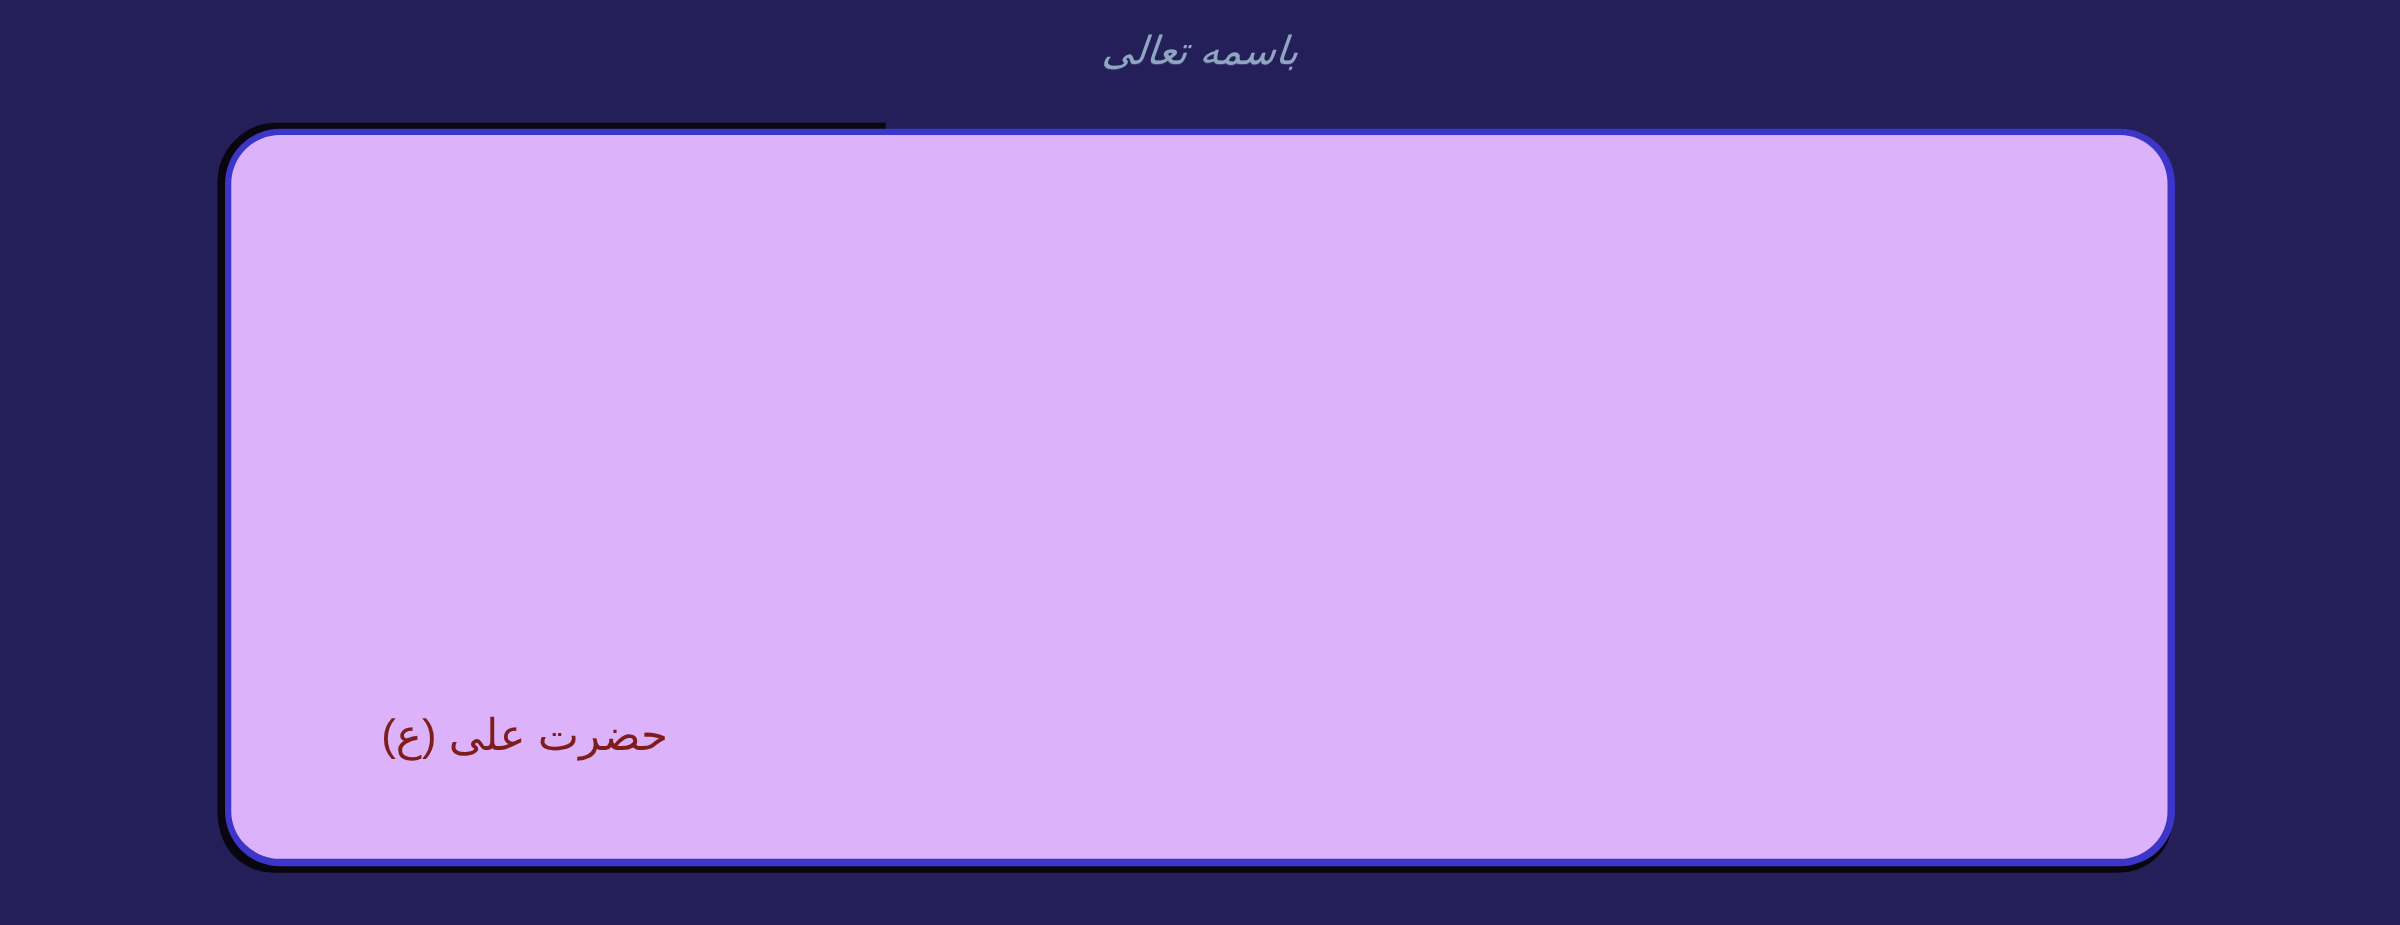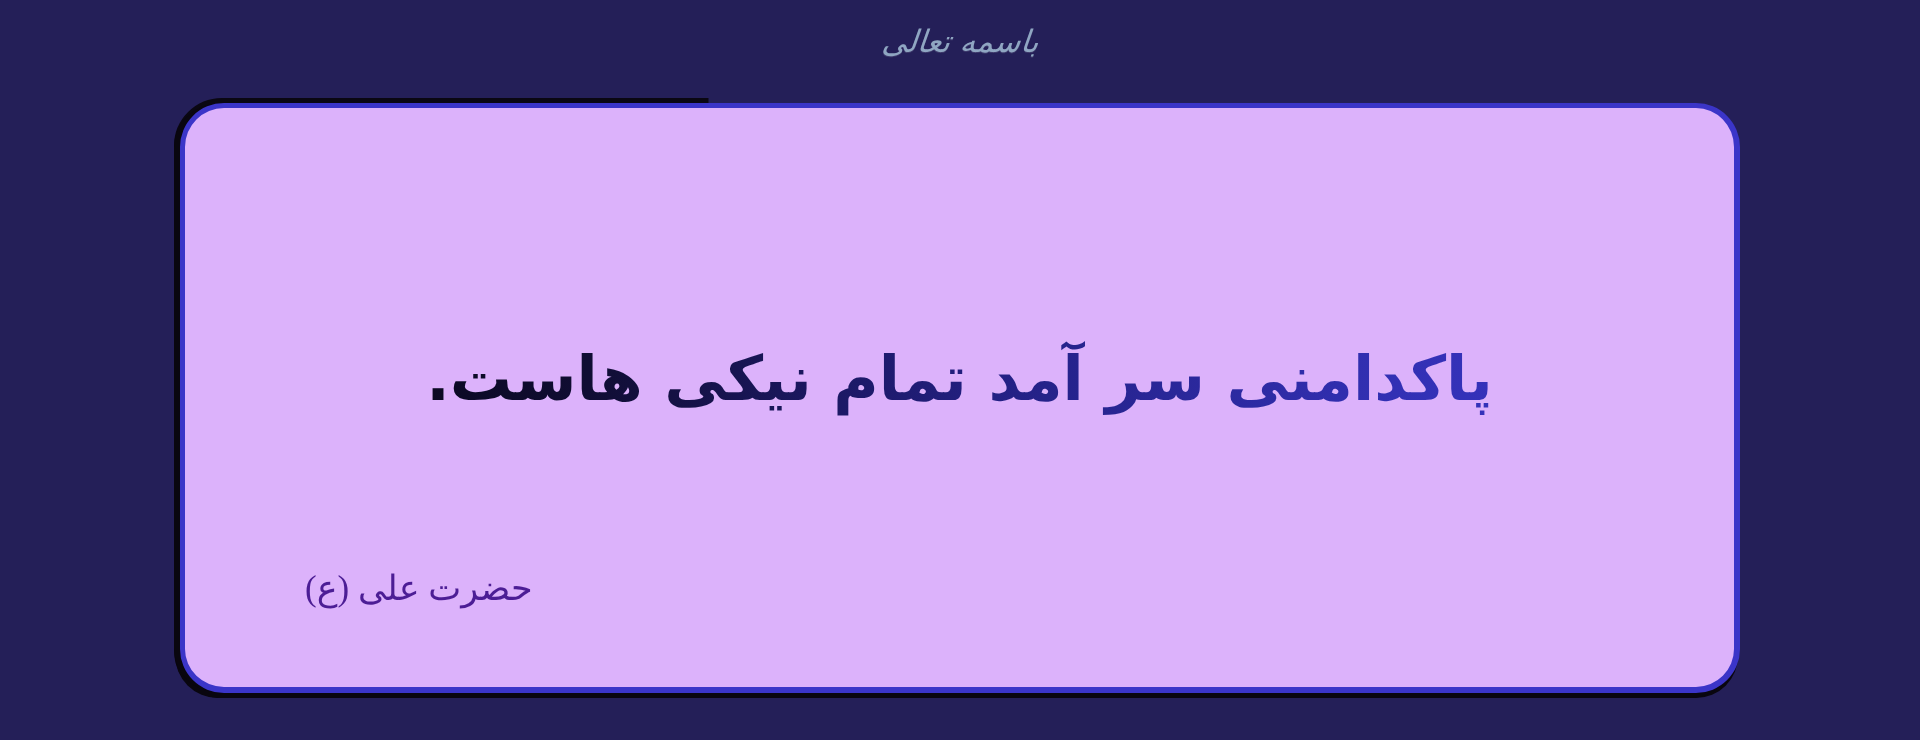--- a/index.html
+++ b/index.html
@@ -100,38 +100,37 @@
     background-clip: text;
     color: transparent;
     -webkit-text-fill-color: transparent;
   }
 
   
   .quote-attribution {
     position: absolute;
     bottom: 78px;
     left: 120px;
-    font-family: Liberation Serif, serif;
+    font-family: Liberation Sans, sans-serif;
     font-size: 35px;
     font-weight: 400;
-    color: #4c1d95;
+    color: #7f1d1d;
     direction: rtl;
     white-space: nowrap;
   }
 </style>
 </head>
 <body>
 
 <div class="page-header">
   <div class="bismillah">باسمه تعالی</div>
 </div>
 
 <div class="card-outline"></div>
 
 <div class="quote-card">
   <div class="card-inner">
 
-    <div class="quote-text">پاکدامنی سر آمد تمام نیکی هاست.</div>
 
     <div class="quote-attribution">حضرت علی (ع)</div>
 
   </div>
 </div>
 
 </body></html>

